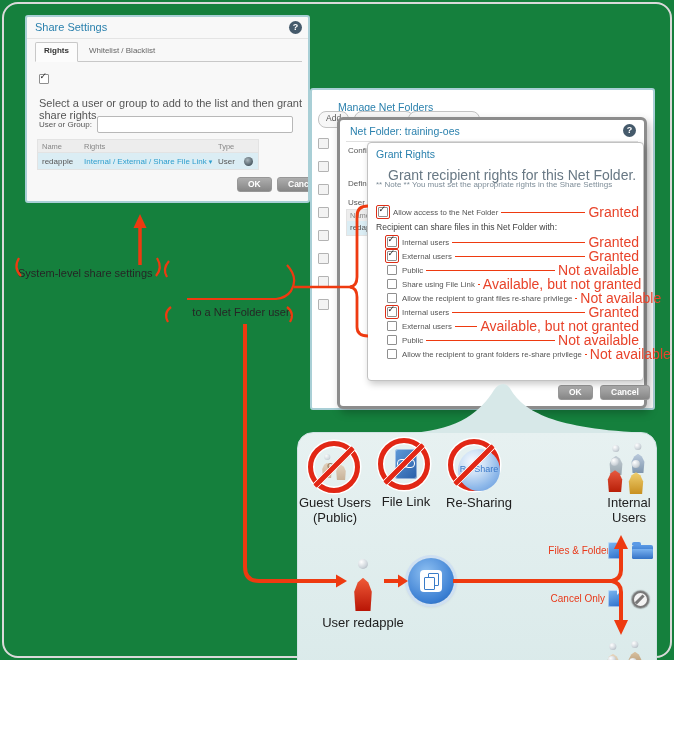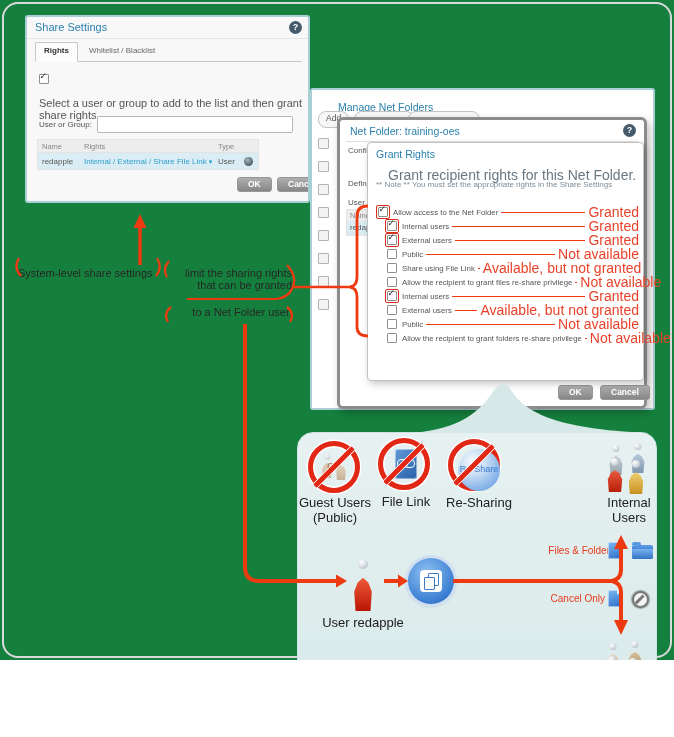--- a/index.html
+++ b/index.html
@@ -199,20 +199,21 @@
     </div>
     <div class="gr-rows">
       <div class="grow">
         <span class="hl">
             <span class="cb2 ck"></span>
           </span>
         <span class="grl">Allow access to the Net Folder</span>
         <span class="lead"></span>
         <span class="grs">Granted</span>
       </div>
+      <div class="ghead">Recipient can share files in this Net Folder with:</div>
       <div class="grow ind">
         <span class="hl">
             <span class="cb2 ck"></span>
           </span>
         <span class="grl">Internal users</span>
         <span class="lead"></span>
         <span class="grs">Granted</span>
       </div>
       <div class="grow ind">
         <span class="hl">
@@ -275,24 +276,20 @@
             <span class="cb2"></span>
           </span>
         <span class="grl">Allow the recipient to grant folders re-share privilege</span>
         <span class="lead"></span>
         <span class="grs">Not available</span>
       </div>
     </div>
   </div>
 
   <div class="callout" style="left:18px;top:267px;">System-level share settings</div>
-  <div class="callout" style="left:168px;top:267px;width:124px;text-align:right;">
-    <div>limit the sharing rights</div>
-    <div>that can be granted</div>
-  </div>
   <div class="callout" style="left:168px;top:306px;width:124px;text-align:right;">to a Net Folder user.</div>
 
   <div id="panel">
 
     <div class="noicon" style="left:10px;top:8px;">
       <span class="gbadge" style="left:14px;top:15px;">G</span>
       <div class="pperson gp" style="left:8px;top:8px;width:12px;height:24px;--c1:#e0c8ae;--c2:#bf9e7c;">
           <span class="hd"></span>
           <span class="bd"></span>
         </div>

